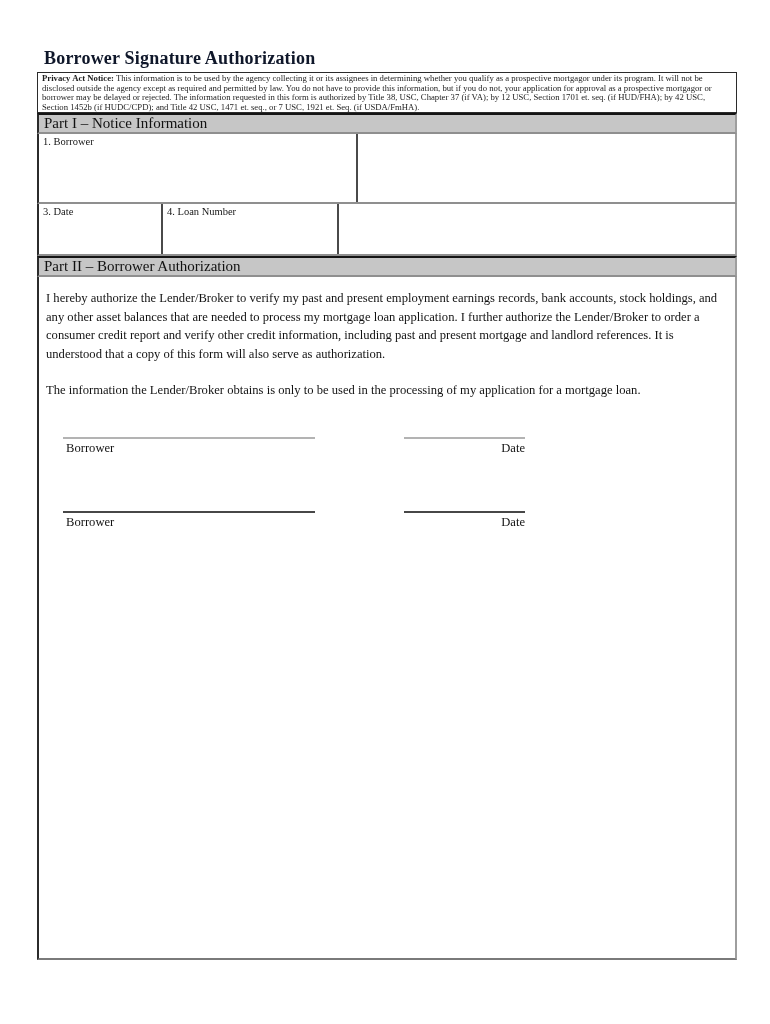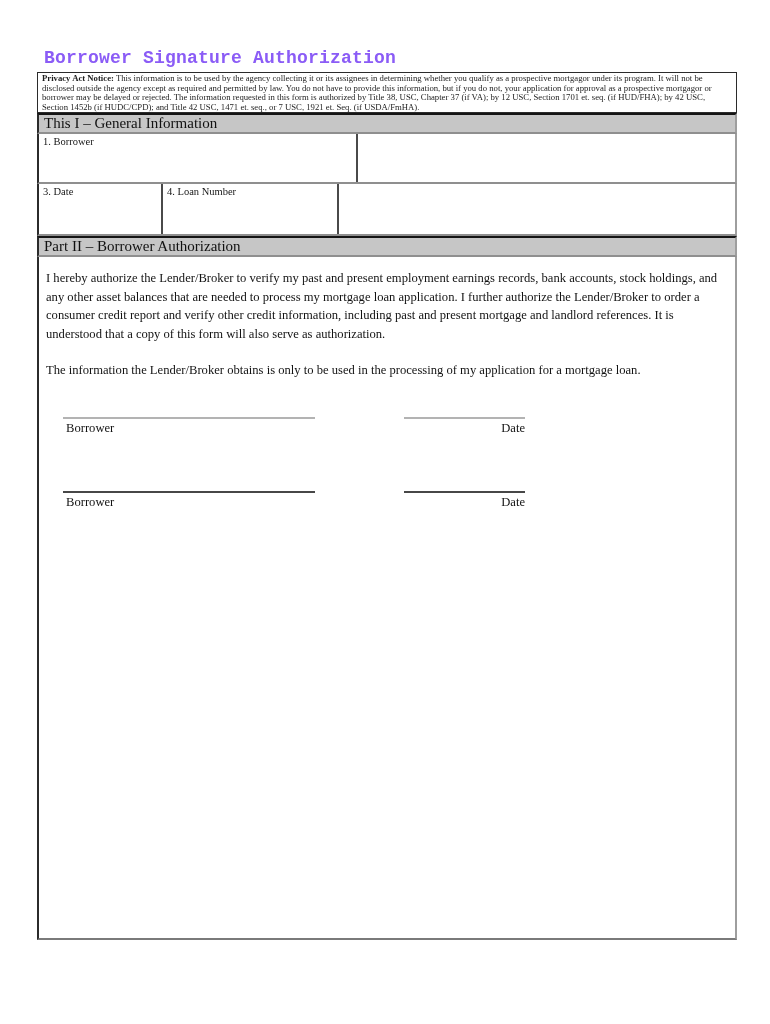--- a/index.html
+++ b/index.html
@@ -16,22 +16,21 @@
     left: 37px; top: 46px;
     width: 700px;
   }
   .page-title {
     font-size: 18px;
     font-weight: bold;
     letter-spacing: 0.2px;
     padding-left: 7px;
     height: 26px;
     line-height: 24px;
-    color: #8b5cf6;
-    font-family: Liberation Mono, monospace;
+    color: #0f172a;
   }
   .privacy-box {
     border: 1.5px solid #2b2b2b;
     padding: 1px 4px 0 4px;
     font-size: 8.7px;
     line-height: 9.6px;
     height: 41px;
     overflow: hidden;
     color: #1d1d1d;
   }
@@ -46,21 +45,21 @@
     line-height: 16.5px;
     padding-left: 5px;
     color: #111;
   }
   .tbl-row {
     display: flex;
     border-left: 2px solid #2b2b2b;
     border-right: 2px solid #9e9e9e;
     border-bottom: 2px solid #8f8f8f;
   }
-  .row-1 { height: 50px; }
+  .row-1 { height: 70px; }
   .row-2 { height: 52px; }
   .cell {
     padding: 2px 4px 0 4px;
     font-size: 10.5px;
     line-height: 12px;
   }
   .cell.bordered { border-right: 2px solid #4a4a4a; }
   .cell-borrower { width: 319px; }
   .cell-lender { flex: 1; }
   .cell-date { width: 124px; }
@@ -99,21 +98,21 @@
 </style>
 </head>
 <body>
 
 <div class="form-wrap">
 
   <div class="page-title">Borrower Signature Authorization</div>
 
   <div class="privacy-box"><b class="pn-label">Privacy Act Notice:</b><span> This information is to be used by the agency collecting it or its assignees in determining whether you qualify as a prospective mortgagor under its program.  It will not be disclosed outside the agency except as required and permitted by law.  You do not have to provide this information, but if you do not, your application for approval as a prospective mortgagor or borrower may be delayed or rejected.  The information requested in this form is authorized by Title 38, USC, Chapter 37 (if VA); by 12 USC, Section 1701 et. seq. (if HUD/FHA); by 42 USC, Section 1452b (if HUDC/CPD); and Title 42 USC, 1471 et. seq., or 7 USC, 1921 et. Seq. (if USDA/FmHA).</span></div>
 
-  <div class="part-header">This I – General Information</div>
+  <div class="part-header">Part I – Notice Information</div>
 
   <div class="tbl-row row-1">
     <div class="cell bordered cell-borrower">
       <div>1. Borrower</div>
       <div class="cell-value"></div>
     </div>
   </div>
 
   <div class="tbl-row row-2">
     <div class="cell bordered cell-date">

